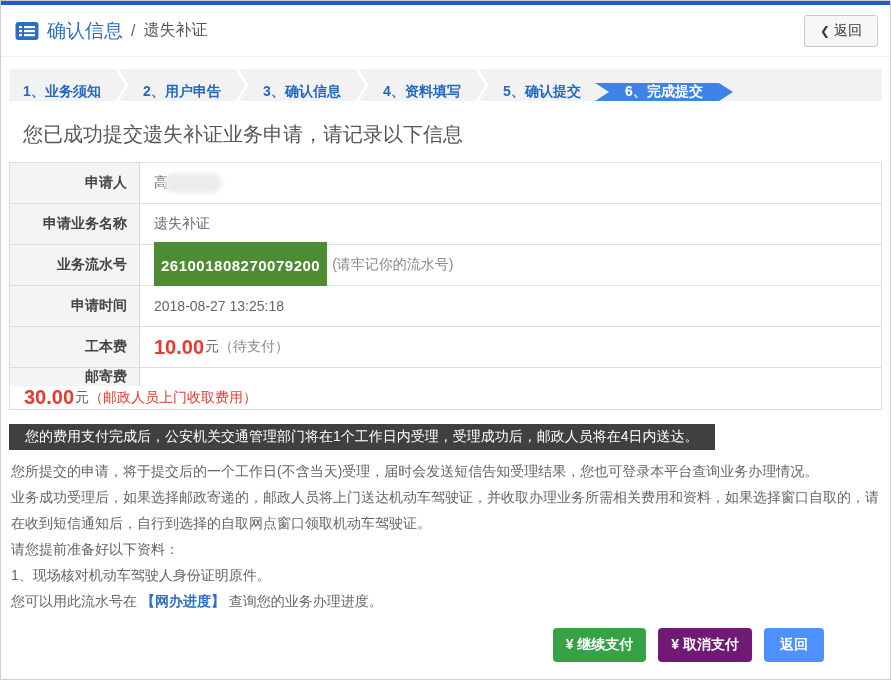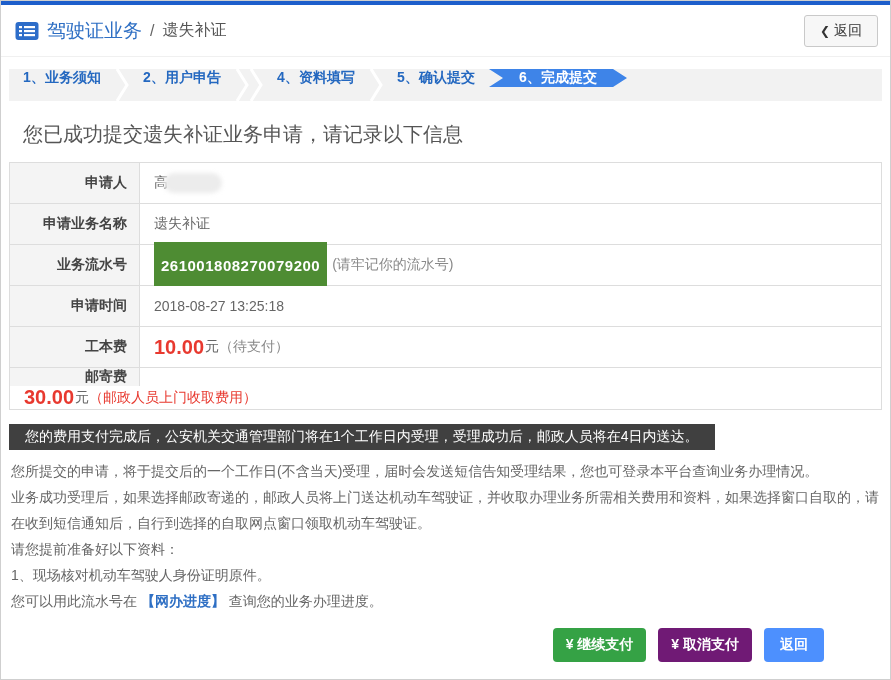--- a/index.html
+++ b/index.html
@@ -13,21 +13,21 @@
   .title-wrap { display:flex; align-items:center; gap:8px; }
   .hicon { display:flex; align-items:center; }
   .title { color:#2e6fc4; font-size:19px; }
   .crumb-sep { color:#666; font-size:16px; }
   .subtitle { color:#555; font-size:16px; }
   .back-btn { background:#f7f7f7; border:1px solid #c9c9c9; border-radius:3px; padding:6px 15px;
               font-size:14px; color:#333; cursor:pointer; display:flex; align-items:center; gap:4px;
               font-family:inherit; }
   .back-btn .chev-l { font-size:12px; font-weight:bold; }
 
-  .steps { margin:12px 8px 0; height:32px; background:#f2f2f2; display:flex; align-items:flex-start; }
+  .steps { margin:12px 8px 0; height:32px; background:#f2f2f2; display:flex; align-items:flex-end; }
   .step { width:106px; display:flex; align-items:center; justify-content:center;
           color:#2468c0; font-size:14px; font-weight:bold; cursor:default; }
   .chev { align-self:center; }
   .step.active { width:138px; background:#3e84e8; color:#fff; cursor:default;
     clip-path:polygon(0 0, calc(100% - 14px) 0, 100% 50%, calc(100% - 14px) 100%, 0 100%, 14px 50%); }
   .steps-filler { flex:1; }
 
   .success { margin:20px 0 14px 22px; font-size:20px; color:#555; }
 
   .tbl { margin:0 8px; border:1px solid #ddd; }
@@ -73,39 +73,40 @@
         <svg width="24" height="20" viewBox="0 0 24 20">
           <rect x="0.5" y="1" width="23" height="18" rx="3" fill="#2d6dc9"></rect>
           <rect x="4" y="5" width="3" height="2.2" fill="#fff"></rect>
           <rect x="9" y="5" width="11" height="2.2" fill="#fff"></rect>
           <rect x="4" y="9" width="3" height="2.2" fill="#fff"></rect>
           <rect x="9" y="9" width="11" height="2.2" fill="#fff"></rect>
           <rect x="4" y="13" width="3" height="2.2" fill="#fff"></rect>
           <rect x="9" y="13" width="11" height="2.2" fill="#fff"></rect>
         </svg>
       </span>
-      <span class="title">驾驶证业务</span>
+      <span class="title">确认信息</span>
       <span class="crumb-sep">/</span>
       <span class="subtitle">遗失补证</span>
     </div>
     <button class="back-btn">
       <span class="chev-l">❮</span>
       <span>返回</span>
     </button>
   </div>
 
   <div class="steps">
     <div class="step">1、业务须知</div>
     <svg class="chev" width="14" height="32" viewBox="0 0 14 32">
         <path d="M2 0 L12 16 L2 32" stroke="#ffffff" stroke-width="3" fill="none"></path>
       </svg>
     <div class="step">2、用户申告</div>
     <svg class="chev" width="14" height="32" viewBox="0 0 14 32">
         <path d="M2 0 L12 16 L2 32" stroke="#ffffff" stroke-width="3" fill="none"></path>
       </svg>
+    <div class="step">3、确认信息</div>
     <svg class="chev" width="14" height="32" viewBox="0 0 14 32">
         <path d="M2 0 L12 16 L2 32" stroke="#ffffff" stroke-width="3" fill="none"></path>
       </svg>
     <div class="step">4、资料填写</div>
     <svg class="chev" width="14" height="32" viewBox="0 0 14 32">
         <path d="M2 0 L12 16 L2 32" stroke="#ffffff" stroke-width="3" fill="none"></path>
       </svg>
     <div class="step">5、确认提交</div>
     <div class="step active">6、完成提交</div>
     <div class="steps-filler"></div>

